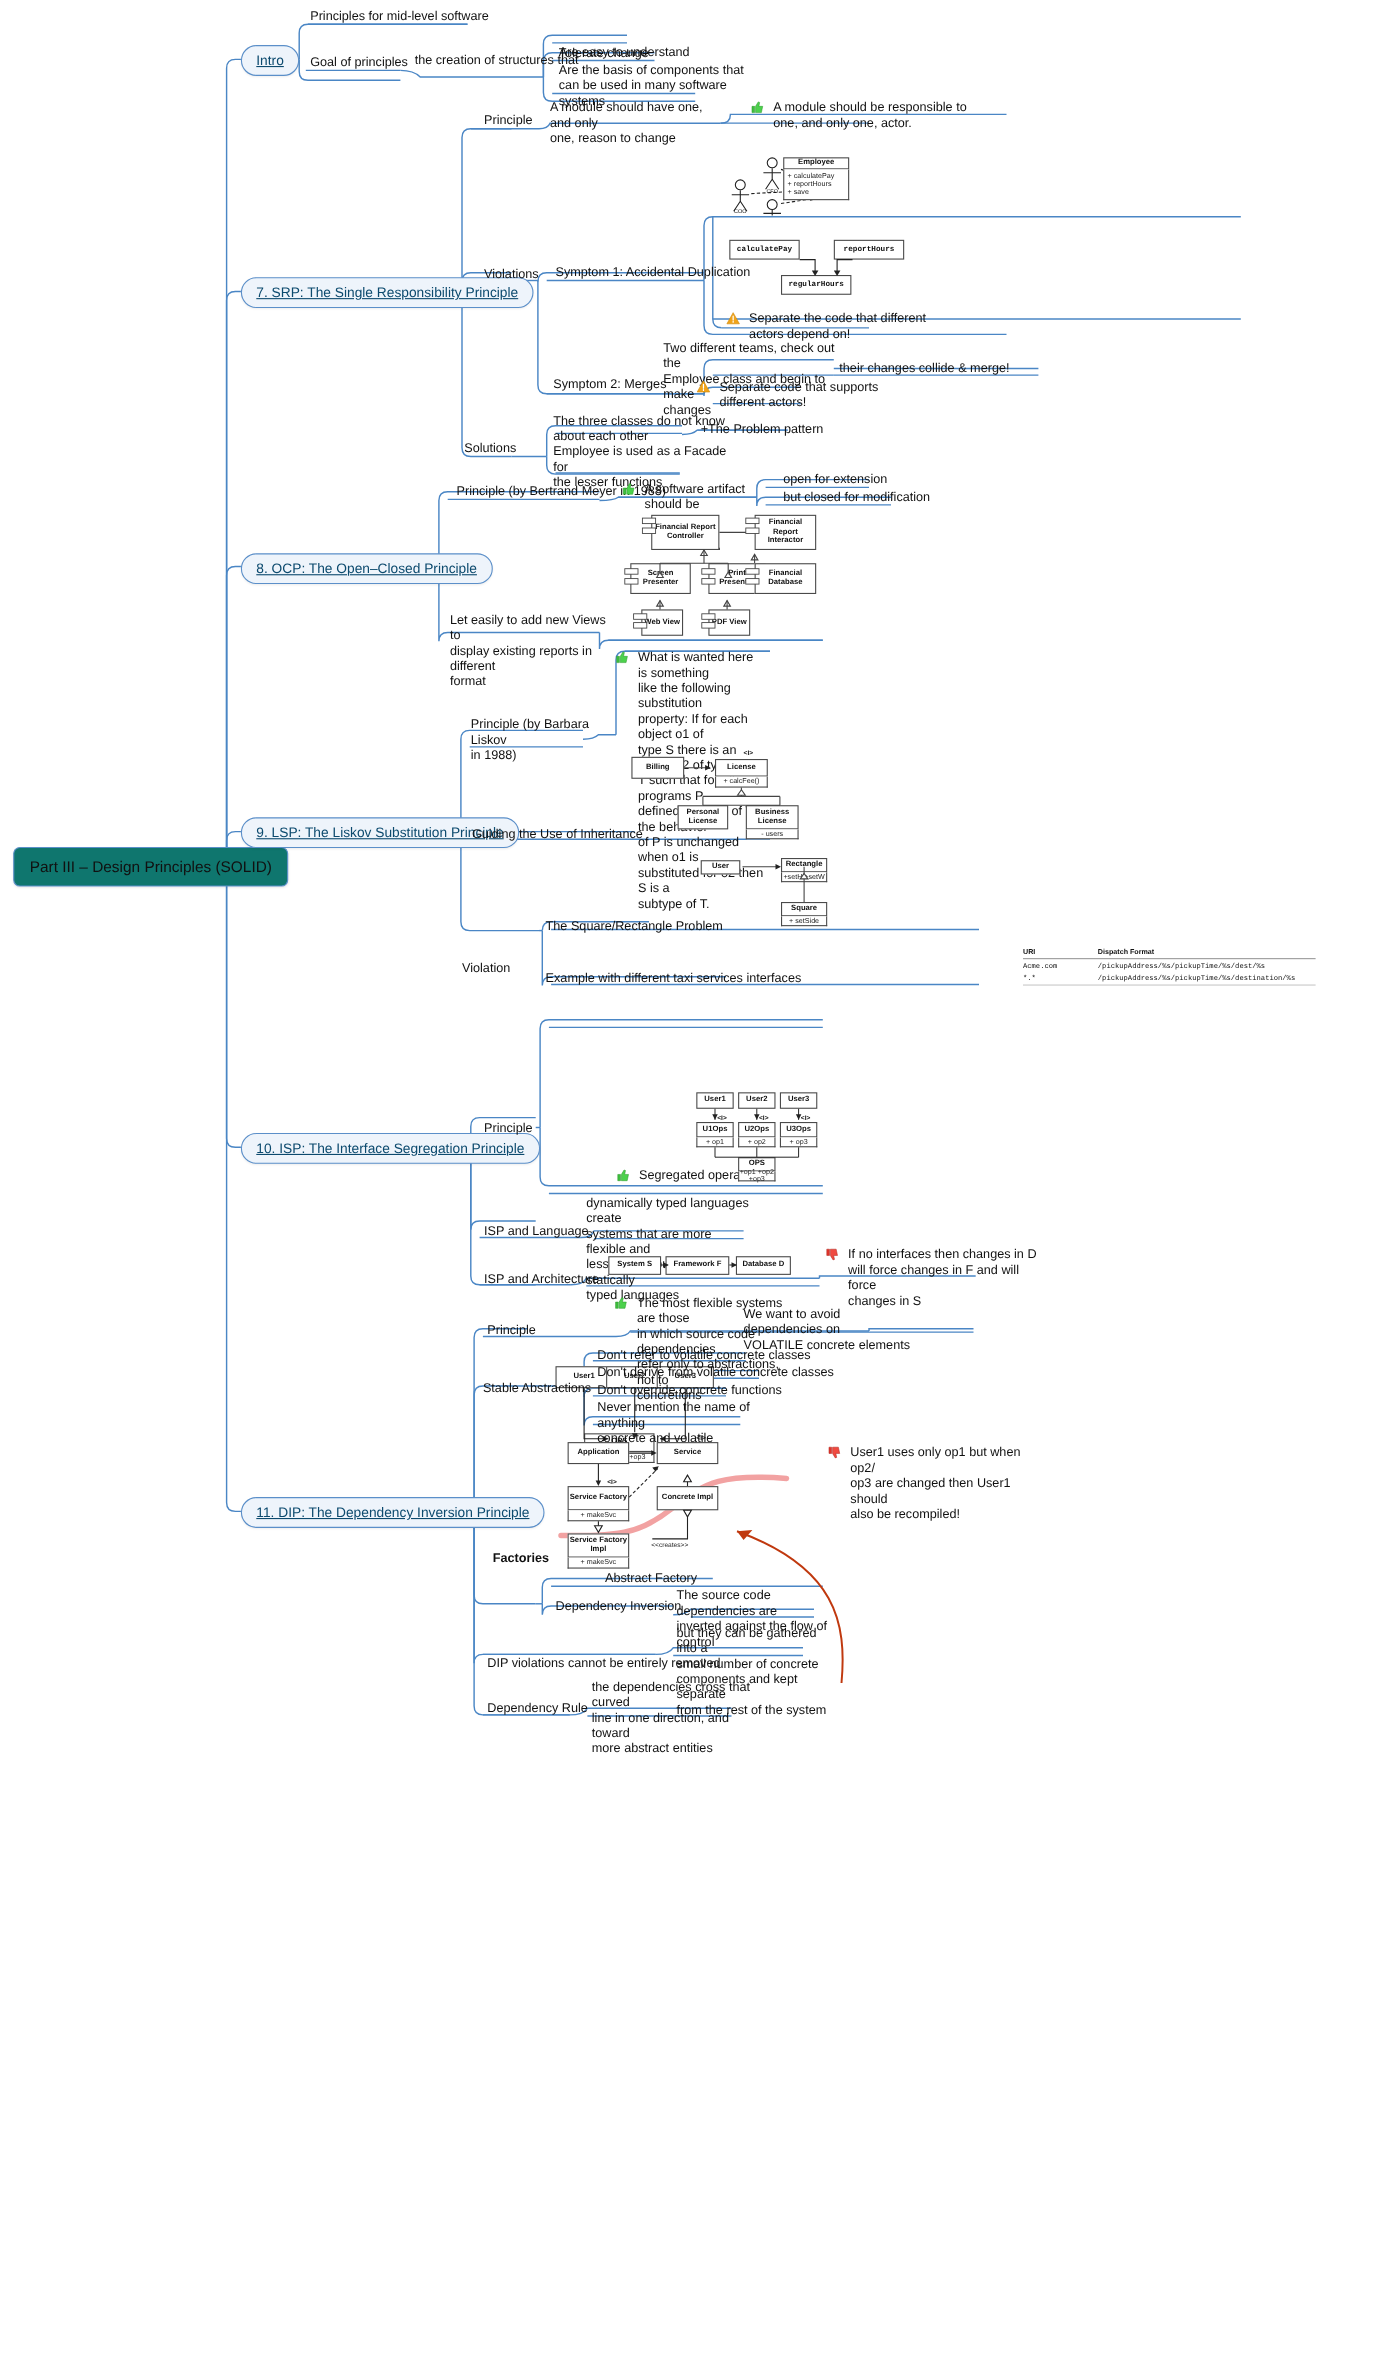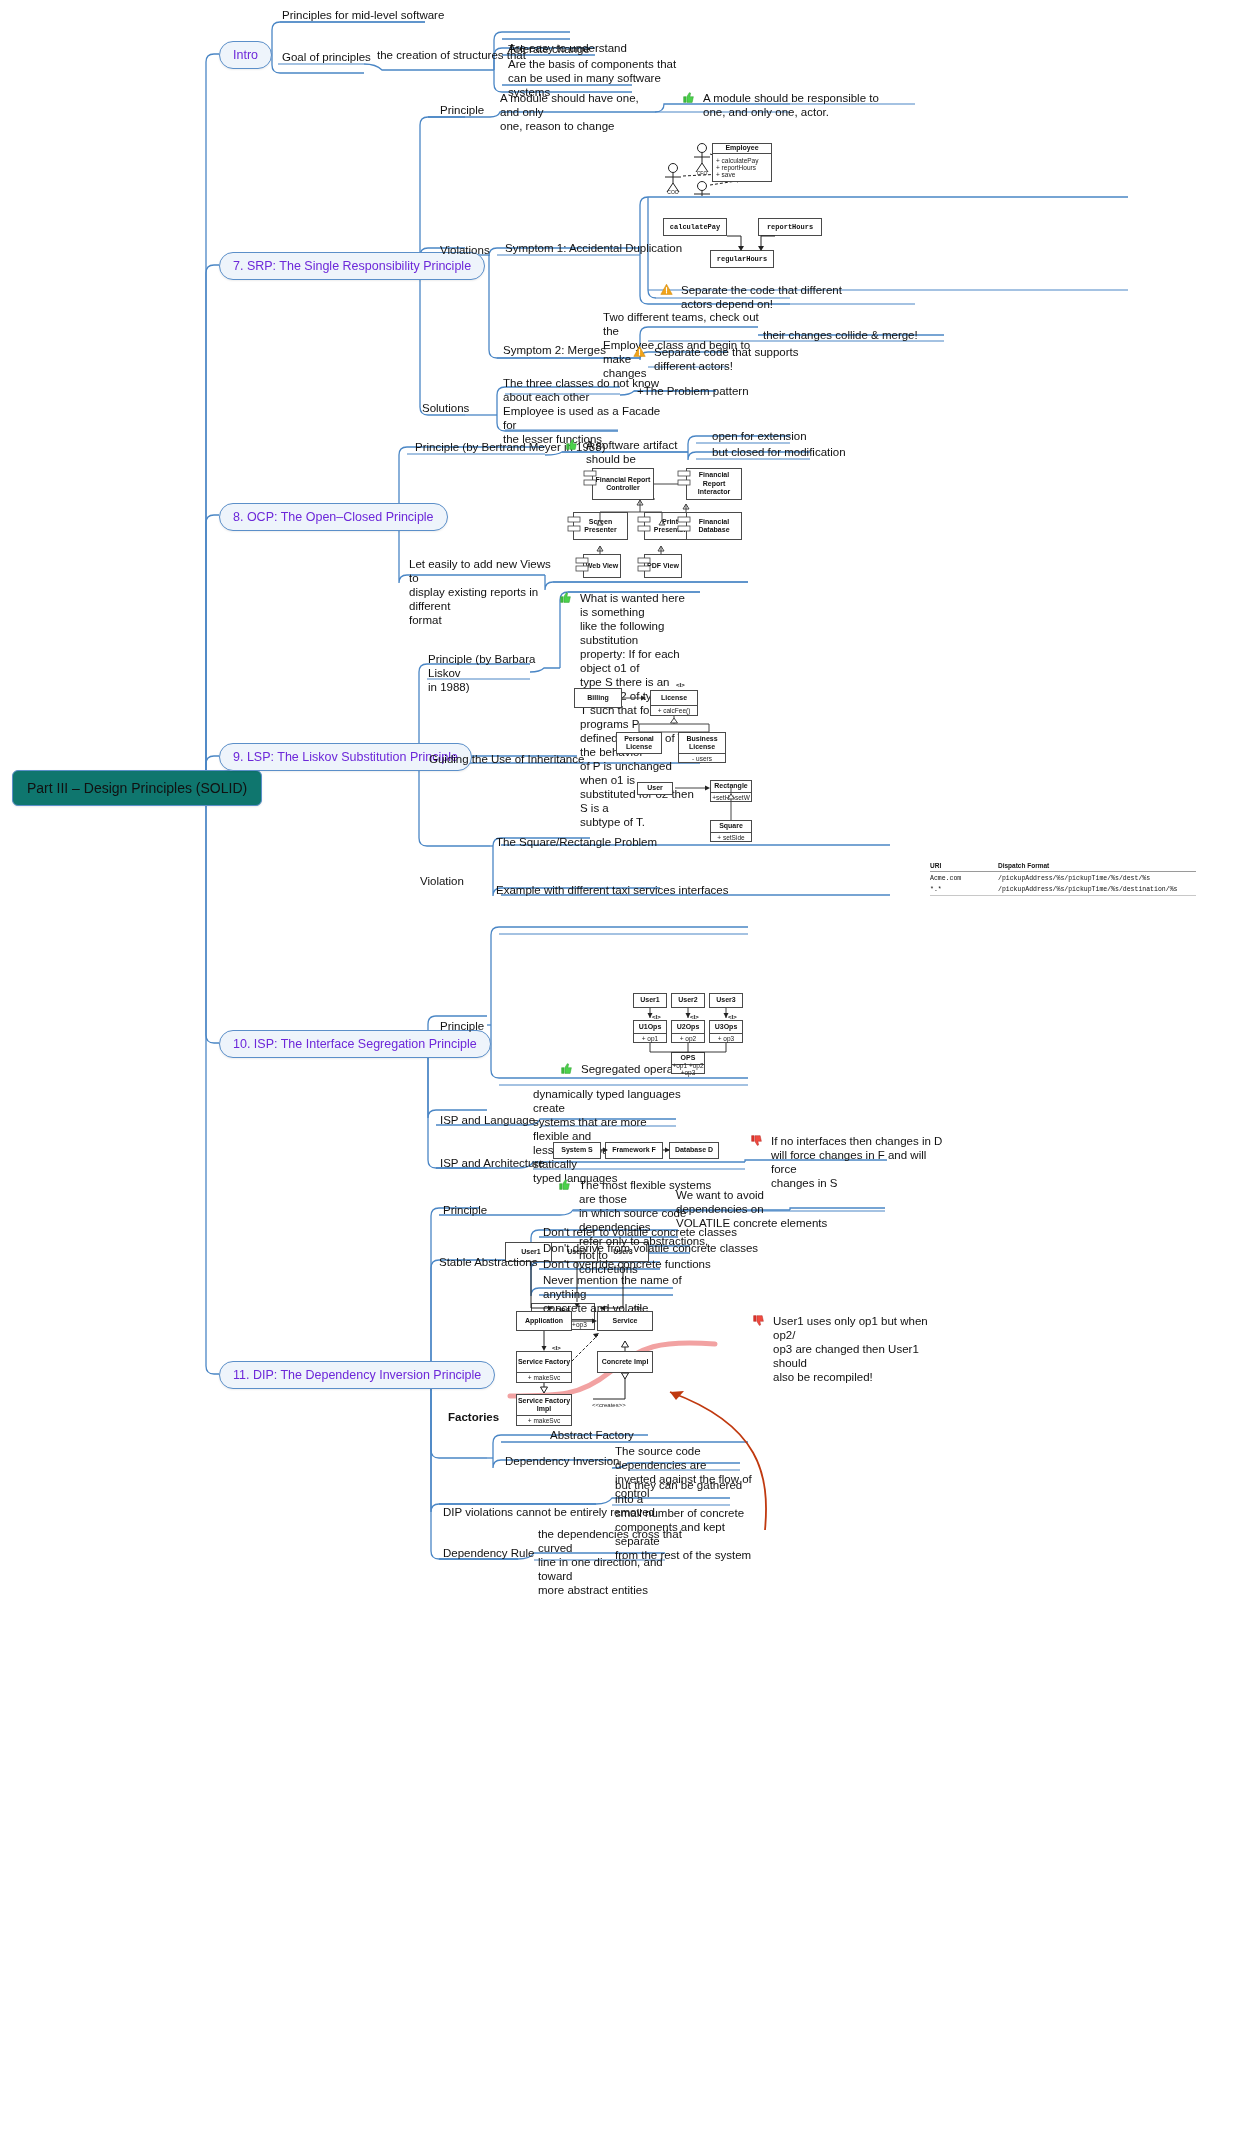--- a/index.html
+++ b/index.html
@@ -13,22 +13,23 @@
   .txt{position:absolute;font-size:11.5px;line-height:14px;color:#111;white-space:pre-line;}
   .txt.sm{font-size:11px;line-height:13px;}
 
   .root{
     position:absolute;border:1px solid #5b8fc9;border-radius:6px;background:#0f766e;
     font-size:14px;color:#111;padding:9px 14px;box-shadow:0 1px 2px rgba(0,0,0,.08);
     white-space:nowrap;
   }
   .pill{
     position:absolute;border:1px solid #5b8fc9;border-radius:14px;background:#eef4fb;
-    font-size:12.5px;color:#6d28d9;padding:6px 13px;white-space:nowrap;
+    font-size:12.5px;color:#0c4a6e;padding:6px 13px;white-space:nowrap;
     box-shadow:0 1px 2px rgba(0,0,0,.07);
+    text-decoration:underline;
   }
 
   .ico{display:inline-block;width:13px;height:13px;margin-right:4px;vertical-align:-2px;}
   .tag-row{display:flex;align-items:flex-start;gap:4px;}
   .tag-row .tw{flex:1;}
 
   
   .uml{position:absolute;}
   .ubox{
     position:absolute;border:1px solid #4a4a4a;background:#fff;box-sizing:border-box;

